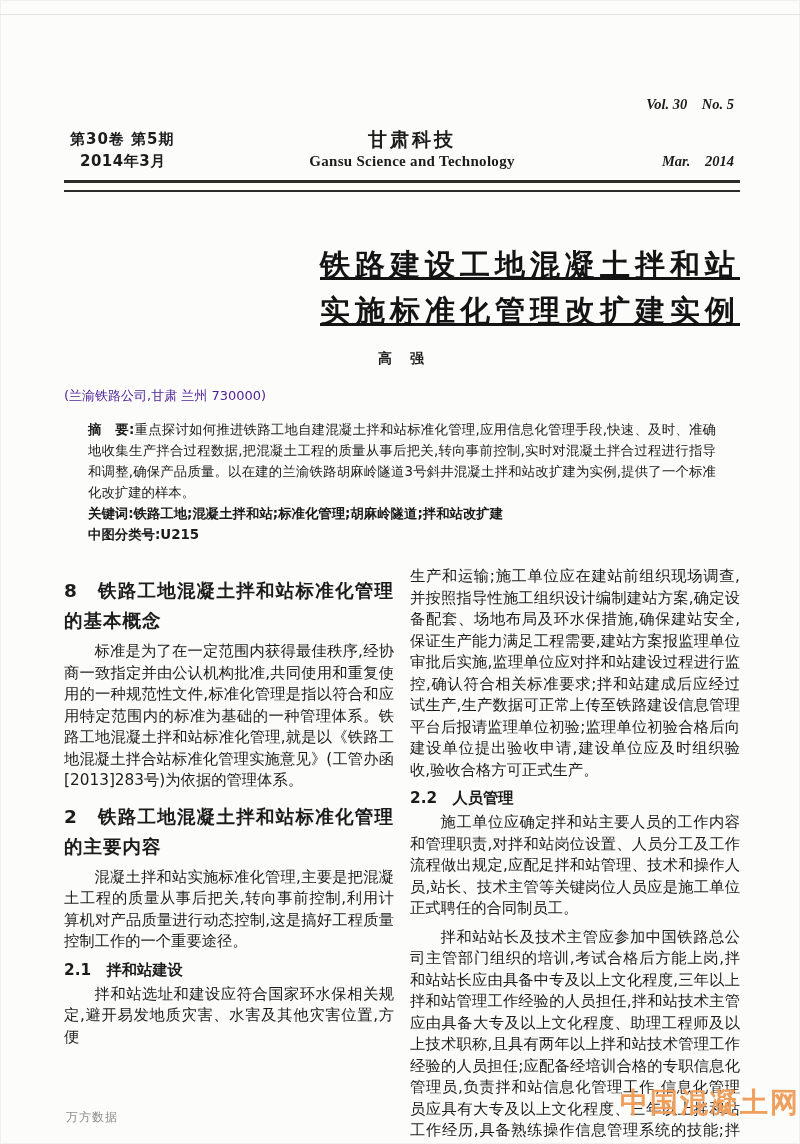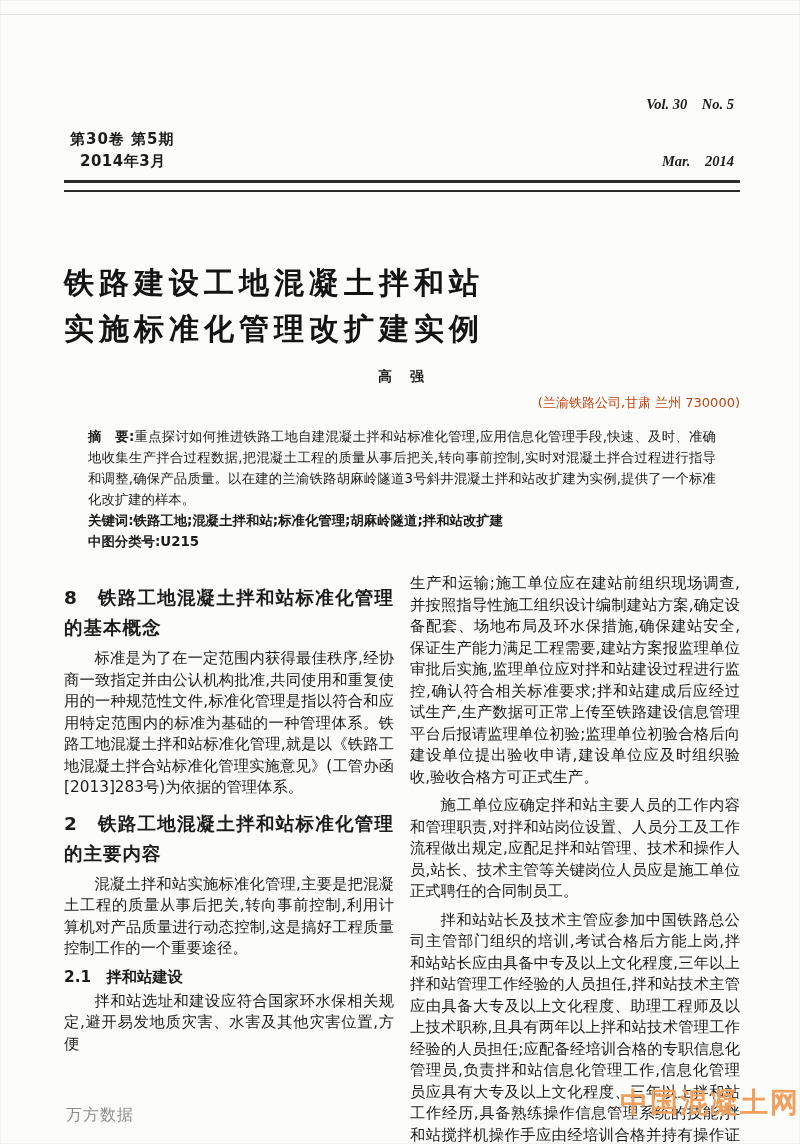--- a/index.html
+++ b/index.html
@@ -53,40 +53,41 @@
   }
   .double-rule {
     height: 7px;
     border-top: 3px solid #2b2b2b;
     border-bottom: 2.5px solid #2b2b2b;
     margin-top: 2px;
   }
 
   
   .title {
-    margin: 68px 0 0 0;
-    text-align: left;
+    margin: 50px 0 0 0;
+    text-align: right;
     font-size: 30px;
     font-weight: 700;
     letter-spacing: 5px;
     line-height: 46px;
     color: #141414;
+    text-decoration: underline;
   }
   .author {
     margin-top: 16px;
     text-align: center;
     font-size: 14px;
     font-weight: 700;
     letter-spacing: 2px;
   }
   .affiliation {
-    margin-top: 8px;
-    text-align: right;
+    margin-top: 19px;
+    text-align: left;
     font-size: 13px;
-    color: #c2410c;
+    color: #4c1d95;
   }
 
   
   .front-matter {
     margin: 14px 24px 0 24px;
     font-size: 13.4px;
     line-height: 21px;
     text-align: justify;
   }
   .front-matter .row { margin: 0; }
@@ -131,37 +132,41 @@
     text-align: right;
     font-size: 28px;
     font-weight: 600;
     letter-spacing: 2px;
     color: #f0a05c;
   }
   .wm-left {
     position: absolute;
     left: 66px;
     bottom: 18px;
-    font-size: 16px;
+    font-size: 12px;
     color: #8c8c8c;
     letter-spacing: 1px;
   }
 </style>
 </head>
 <body>
 
 <div class="page">
   <div class="scan-top-line"></div>
 
   <div class="content">
 
     <div class="jheader">
       <div class="hl">
         <div class="cn-line">第30卷  第5期</div>
         <div class="cn-line date">2014年3月</div>
+      </div>
+      <div class="hc">
+        <div class="jname-cn">甘肃科技</div>
+        <div class="jname-en">Gansu Science and Technology</div>
       </div>
       <div class="hr">
         <div class="en-line">Vol. 30　No. 5</div>
         <div class="en-line">Mar.　2014</div>
       </div>
     </div>
     <div class="double-rule"></div>
 
     <h1 class="title">
       <span>铁路建设工地混凝土拌和站</span><br>
@@ -181,20 +186,21 @@
       <div class="col">
         <div class="sec-h1">8　铁路工地混凝土拌和站标准化管理的基本概念</div>
         <p>标准是为了在一定范围内获得最佳秩序,经协商一致指定并由公认机构批准,共同使用和重复使用的一种规范性文件,标准化管理是指以符合和应用特定范围内的标准为基础的一种管理体系。铁路工地混凝土拌和站标准化管理,就是以《铁路工地混凝土拌合站标准化管理实施意见》(工管办函[2013]283号)为依据的管理体系。</p>
         <div class="sec-h1">2　铁路工地混凝土拌和站标准化管理的主要内容</div>
         <p>混凝土拌和站实施标准化管理,主要是把混凝土工程的质量从事后把关,转向事前控制,利用计算机对产品质量进行动态控制,这是搞好工程质量控制工作的一个重要途径。</p>
         <div class="sec-h2">2.1　拌和站建设</div>
         <p>拌和站选址和建设应符合国家环水保相关规定,避开易发地质灾害、水害及其他灾害位置,方便</p>
       </div>
       <div class="col">
         <p class="cont">生产和运输;施工单位应在建站前组织现场调查,并按照指导性施工组织设计编制建站方案,确定设备配套、场地布局及环水保措施,确保建站安全,保证生产能力满足工程需要,建站方案报监理单位审批后实施,监理单位应对拌和站建设过程进行监控,确认符合相关标准要求;拌和站建成后应经过试生产,生产数据可正常上传至铁路建设信息管理平台后报请监理单位初验;监理单位初验合格后向建设单位提出验收申请,建设单位应及时组织验收,验收合格方可正式生产。</p>
+        <div class="sec-h2">2.2　人员管理</div>
         <p>施工单位应确定拌和站主要人员的工作内容和管理职责,对拌和站岗位设置、人员分工及工作流程做出规定,应配足拌和站管理、技术和操作人员,站长、技术主管等关键岗位人员应是施工单位正式聘任的合同制员工。</p>
         <p>拌和站站长及技术主管应参加中国铁路总公司主管部门组织的培训,考试合格后方能上岗,拌和站站长应由具备中专及以上文化程度,三年以上拌和站管理工作经验的人员担任,拌和站技术主管应由具备大专及以上文化程度、助理工程师及以上技术职称,且具有两年以上拌和站技术管理工作经验的人员担任;应配备经培训合格的专职信息化管理员,负责拌和站信息化管理工作,信息化管理员应具有大专及以上文化程度、三年以上拌和站工作经历,具备熟练操作信息管理系统的技能;拌和站搅拌机操作手应由经培训合格并持有操作证的人员担任。</p>
         <p>拌和站站长、技术主管和信息化管理员更换时应经建设单位同意,其他关键岗位人员变更应经监理单位批准;监理单位应派驻不少于1名专业监理</p>
       </div>
     </div>
   </div>
 
   <div class="wm-site">中国混凝土网</div>
   <div class="wm-left">万方数据</div>
 </div>

